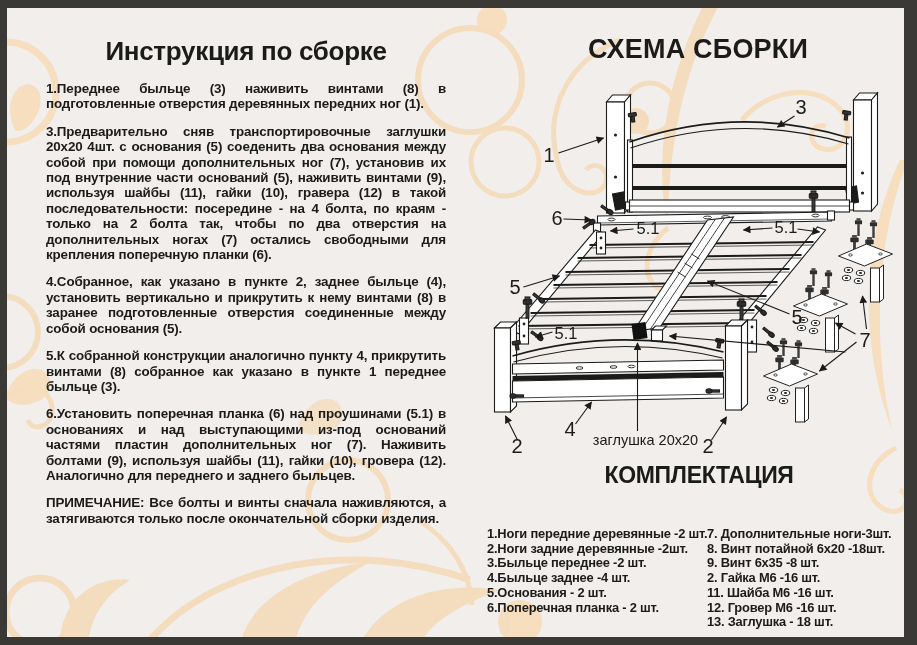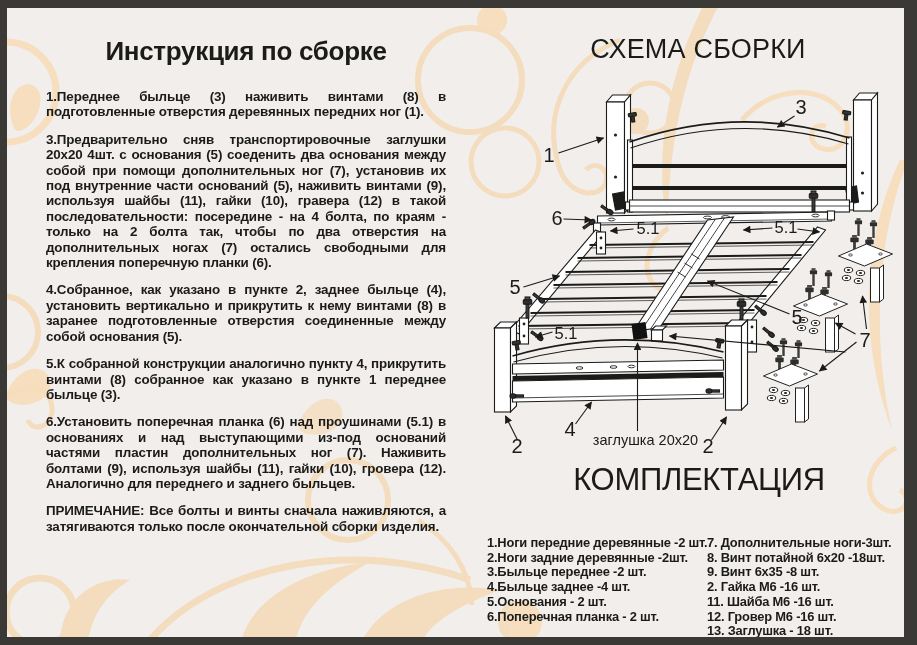--- a/index.html
+++ b/index.html
@@ -11,33 +11,33 @@
   
   .frame{position:absolute;background:#3b3936;z-index:6;}
   .frame.top{left:0;top:0;width:917px;height:8px;}
   .frame.bottom{left:0;top:637px;width:917px;height:8px;}
   .frame.left{left:0;top:0;width:7px;height:645px;}
   .frame.right{left:904px;top:0;width:13px;height:645px;}
 
   .ornaments{position:absolute;left:0;top:0;z-index:0;}
 
   .col-left{position:absolute;left:34px;top:36px;width:424px;z-index:2;}
-  .instr-title{margin:0 0 22px 0;font-size:26px;font-weight:bold;text-align:center;letter-spacing:-0.3px;}
+  .instr-title{margin:0 0 14px 0;font-size:26px;font-weight:bold;text-align:center;letter-spacing:-0.3px;}
   .instr-body p{margin:12px;font-weight:bold;font-size:13.4px;line-height:15.4px;text-align:justify;letter-spacing:-0.15px;}
 
   .diagram-title{position:absolute;left:480px;top:34px;width:436px;z-index:2;
-    font-size:27px;font-weight:normal;text-align:center;letter-spacing:0.2px;}
+    font-size:27px;font-weight:bold;text-align:center;letter-spacing:0.2px;}
 
   svg.diagram{position:absolute;left:479px;top:80px;width:441px;height:430px;z-index:2;}
   svg.diagram text{font-family:"Liberation Sans",sans-serif;fill:#1b1b1a;font-size:20px;font-weight:400;}
   svg.diagram text.small{font-size:16.5px;}
   svg.diagram text.plug{font-size:14.5px;text-anchor:middle;}
 
   .parts{position:absolute;left:487px;top:462px;width:424px;z-index:2;}
-  .parts-title{margin:0 0 8px 0;font-size:31px;font-weight:normal;text-align:center;letter-spacing:-0.3px;}
+  .parts-title{margin:0 0 8px 0;font-size:23px;font-weight:bold;text-align:center;letter-spacing:-0.3px;}
   .parts-cols{display:flex;margin-top:38px;}
   .parts-col{font-weight:bold;font-size:12.9px;line-height:14.7px;letter-spacing:-0.2px;}
   .parts-col.one{width:220px;}
   .parts-col.two{width:204px;}
   .parts-col div{white-space:nowrap;}
 </style>
 </head>
 <body>
 
 <div class="stage">

